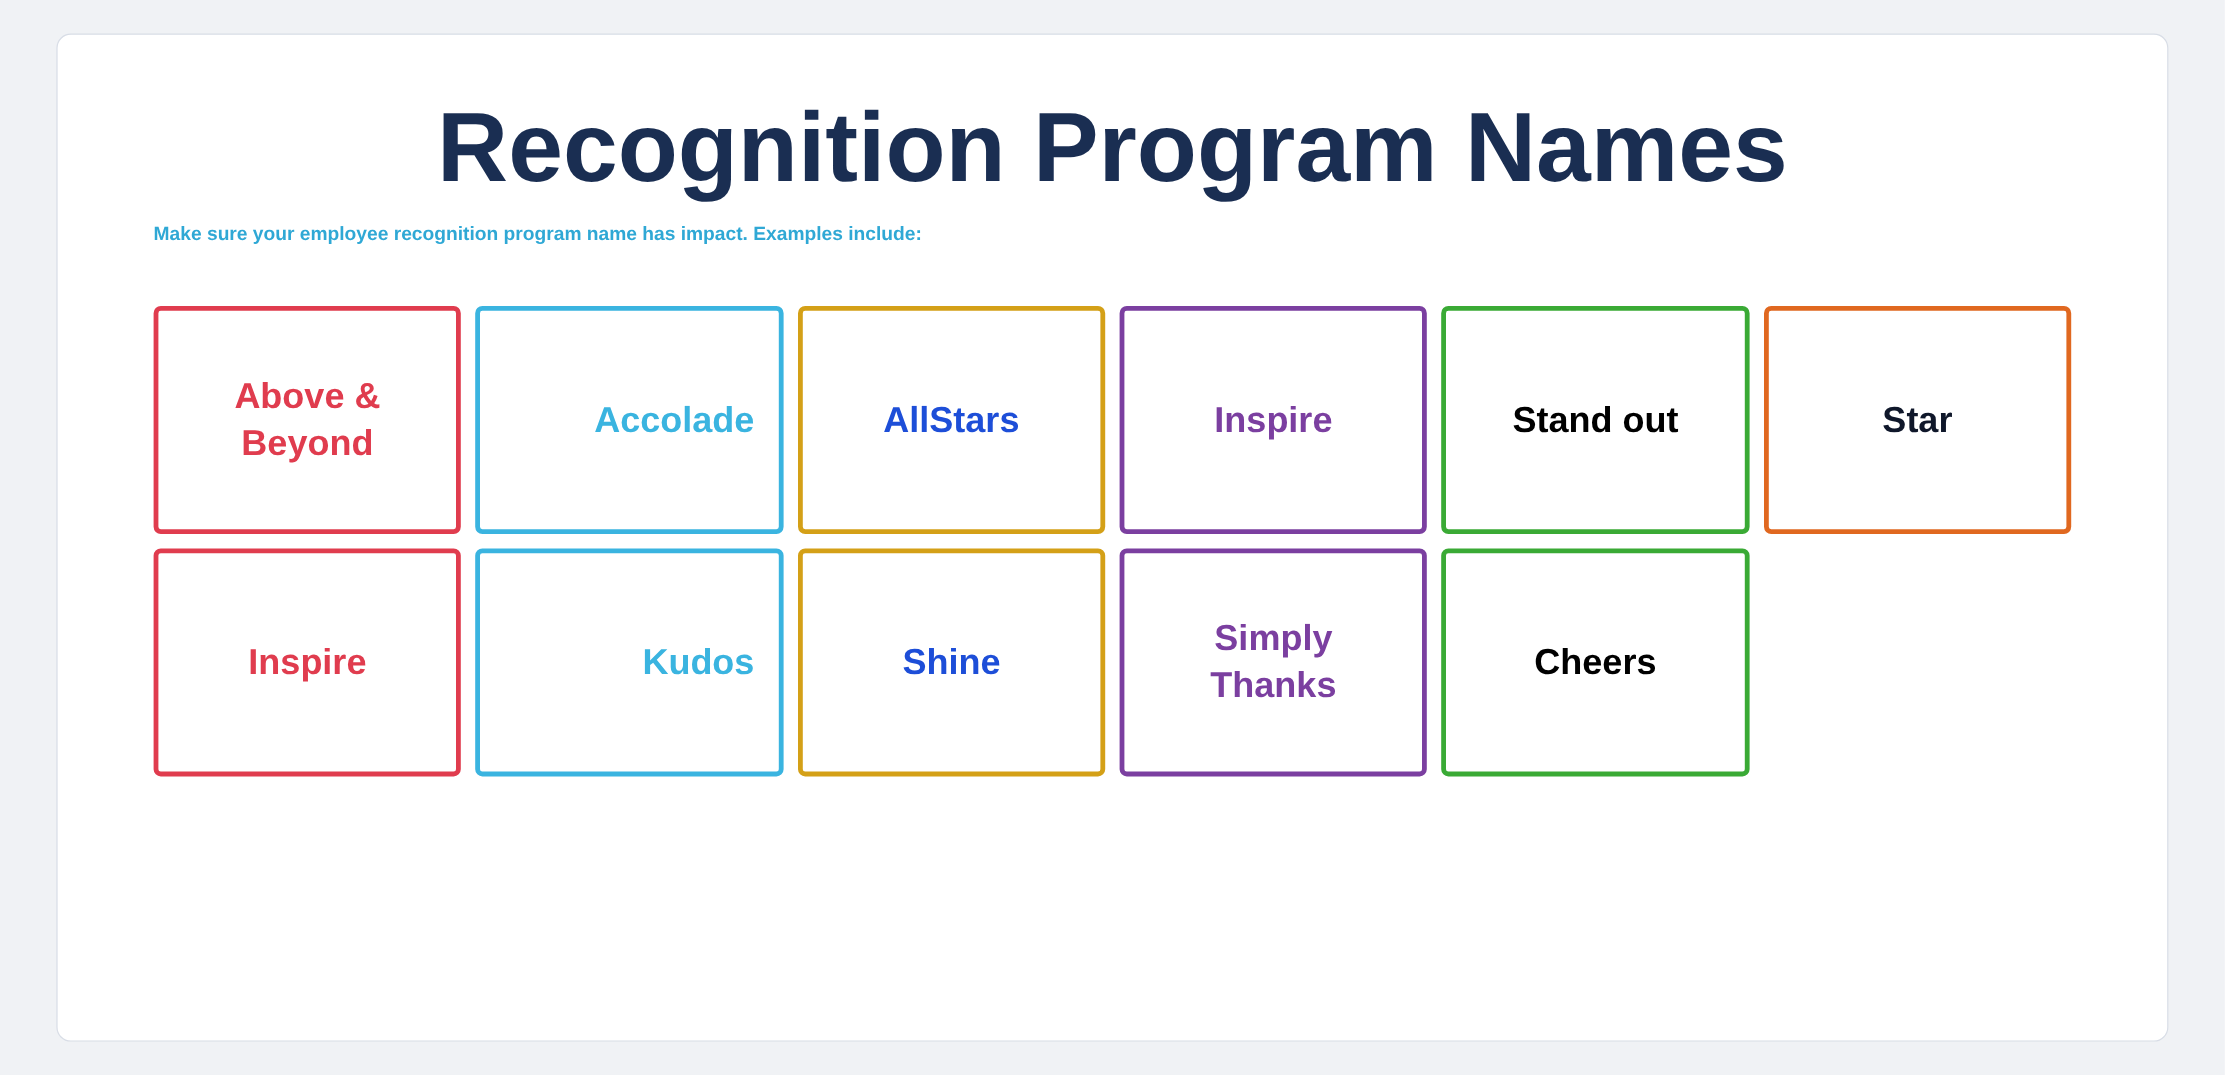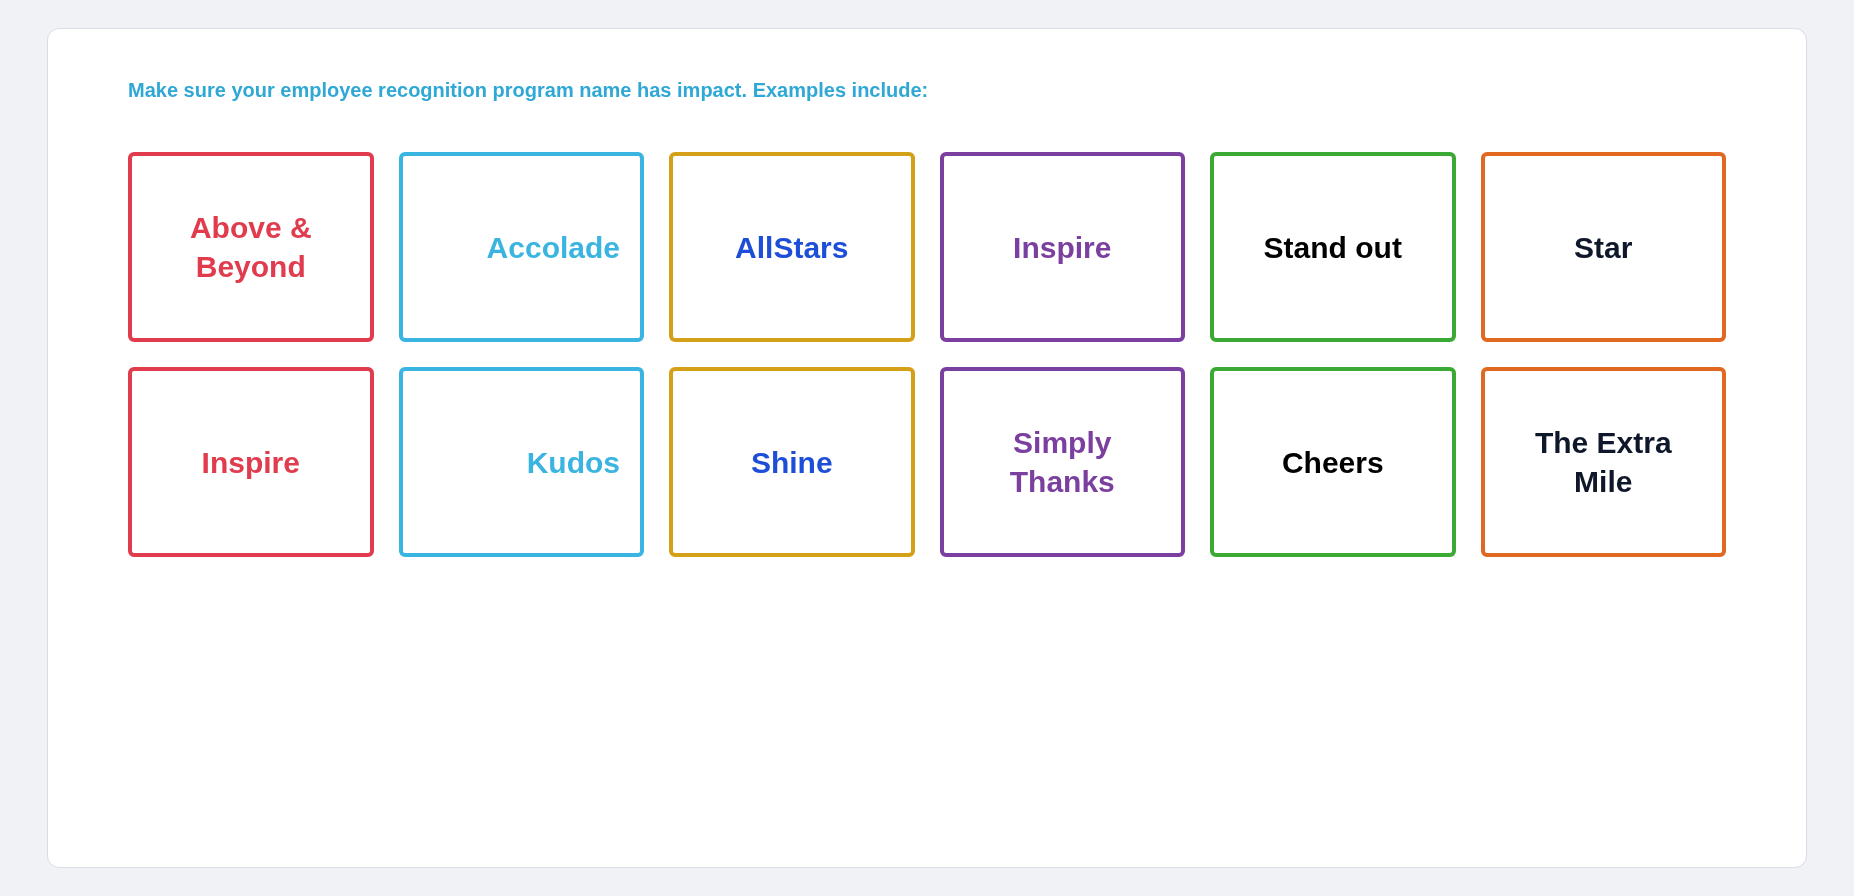--- a/index.html
+++ b/index.html
@@ -34,32 +34,32 @@
       font-weight: 700;
       color: #1a2e52;
       line-height: 1.1;
       margin-bottom: 18px;
       align-self: center;
       text-align: center;
       width: 100%;
     }
 
     .subtitle {
-      font-size: 20px;
+      font-size: 16px;
       font-weight: 700;
       color: #2fa8d5;
       margin-bottom: 50px;
       align-self: flex-start;
     }
 
     .grid-container {
       display: grid;
       grid-template-columns: repeat(6, 1fr);
       grid-template-rows: repeat(2, auto);
-      gap: 25px;
+      gap: 12px;
       width: 100%;
     }
 
     .grid-item {
       border-width: 4px;
       border-style: solid;
       border-radius: 6px;
       display: flex;
       align-items: center;
       justify-content: center;
@@ -89,20 +89,21 @@
     .green { border-color: #3aaa35; }
     .green .grid-item-label { color: #000000; }
 
     .orange { border-color: #e06820; }
     .orange .grid-item-label { color: #0f172a; }
   </style>
 </head>
 <body>
 
 <div class="card">
+  <h1 class="page-title">Recognition Program Names</h1>
   <p class="subtitle">Make sure your employee recognition program name has impact. Examples include:</p>
   <div class="grid-container" id="grid-container">
   <div class="grid-item red">
         <span class="grid-item-label">Above &amp;<br>Beyond</span>
       </div>
       <div class="grid-item blue">
         <span class="grid-item-label">Accolade</span>
       </div>
       <div class="grid-item yellow">
         <span class="grid-item-label">AllStars</span>
@@ -124,17 +125,14 @@
       </div>
       <div class="grid-item yellow">
         <span class="grid-item-label">Shine</span>
       </div>
       <div class="grid-item purple">
         <span class="grid-item-label">Simply<br>Thanks</span>
       </div>
       <div class="grid-item green">
         <span class="grid-item-label">Cheers</span>
       </div>
-      <div class="grid-item orange">
-        <span class="grid-item-label">The Extra<br>Mile</span>
-      </div>
     </div>
 </div>
 
 </body></html>

